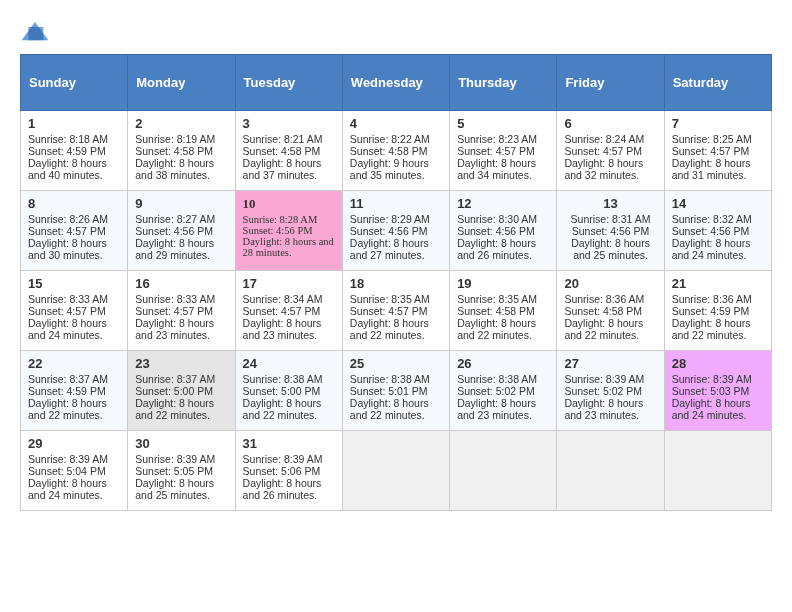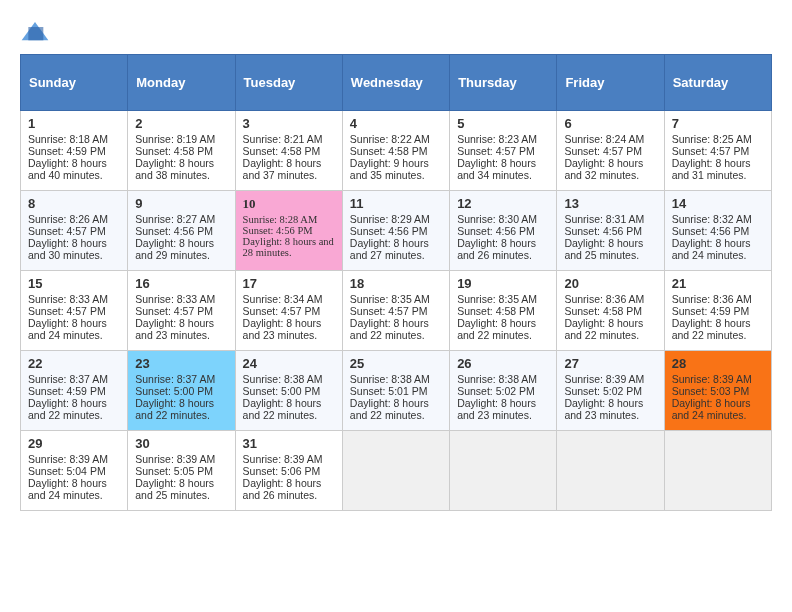--- a/index.html
+++ b/index.html
@@ -186,21 +186,21 @@
           <span>Sunrise: 8:29 AM</span><br>
           <span>Sunset: 4:56 PM</span><br>
           <span>Daylight: 8 hours and 27 minutes.</span>
         </td>
         <td style="background: rgb(245, 248, 253);">
           <span class="day-num">12</span>
           <span>Sunrise: 8:30 AM</span><br>
           <span>Sunset: 4:56 PM</span><br>
           <span>Daylight: 8 hours and 26 minutes.</span>
         </td>
-        <td style="background: rgb(245, 248, 253);">
+        <td style="background: rgb(245, 248, 253); text-align: center;">
           <span class="day-num">13</span>
           <span>Sunrise: 8:31 AM</span><br>
           <span>Sunset: 4:56 PM</span><br>
           <span>Daylight: 8 hours and 25 minutes.</span>
         </td>
         <td style="background: rgb(245, 248, 253);">
           <span class="day-num">14</span>
           <span>Sunrise: 8:32 AM</span><br>
           <span>Sunset: 4:56 PM</span><br>
           <span>Daylight: 8 hours and 24 minutes.</span>
@@ -250,21 +250,21 @@
           <span>Daylight: 8 hours and 22 minutes.</span>
         </td>
       </tr>
       <tr class="week-row-alt">
         <td style="background: rgb(245, 248, 253);">
           <span class="day-num">22</span>
           <span>Sunrise: 8:37 AM</span><br>
           <span>Sunset: 4:59 PM</span><br>
           <span>Daylight: 8 hours and 22 minutes.</span>
         </td>
-        <td style="background: #7dd3fc;">
+        <td style="background: #e5e5e5;">
           <span class="day-num">23</span>
           <span>Sunrise: 8:37 AM</span><br>
           <span>Sunset: 5:00 PM</span><br>
           <span>Daylight: 8 hours and 22 minutes.</span>
         </td>
         <td style="background: rgb(245, 248, 253);">
           <span class="day-num">24</span>
           <span>Sunrise: 8:38 AM</span><br>
           <span>Sunset: 5:00 PM</span><br>
           <span>Daylight: 8 hours and 22 minutes.</span>
@@ -280,21 +280,21 @@
           <span>Sunrise: 8:38 AM</span><br>
           <span>Sunset: 5:02 PM</span><br>
           <span>Daylight: 8 hours and 23 minutes.</span>
         </td>
         <td style="background: rgb(245, 248, 253);">
           <span class="day-num">27</span>
           <span>Sunrise: 8:39 AM</span><br>
           <span>Sunset: 5:02 PM</span><br>
           <span>Daylight: 8 hours and 23 minutes.</span>
         </td>
-        <td style="background: #f97316;">
+        <td style="background: #f0abfc;">
           <span class="day-num">28</span>
           <span>Sunrise: 8:39 AM</span><br>
           <span>Sunset: 5:03 PM</span><br>
           <span>Daylight: 8 hours and 24 minutes.</span>
         </td>
       </tr>
       <tr class="week-row">
         <td>
           <span class="day-num">29</span>
           <span>Sunrise: 8:39 AM</span><br>

